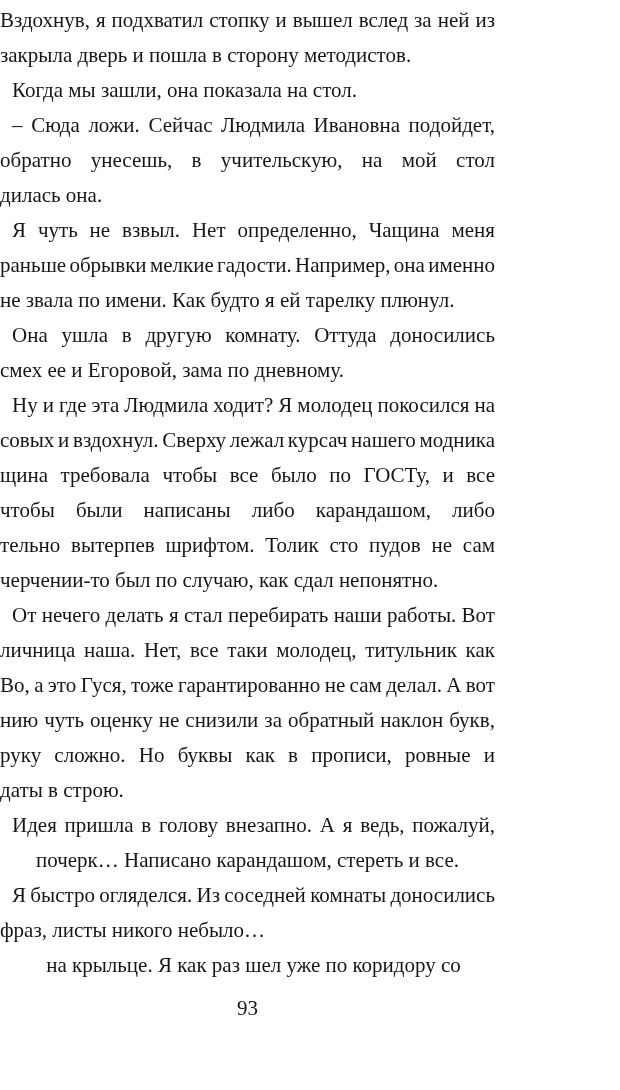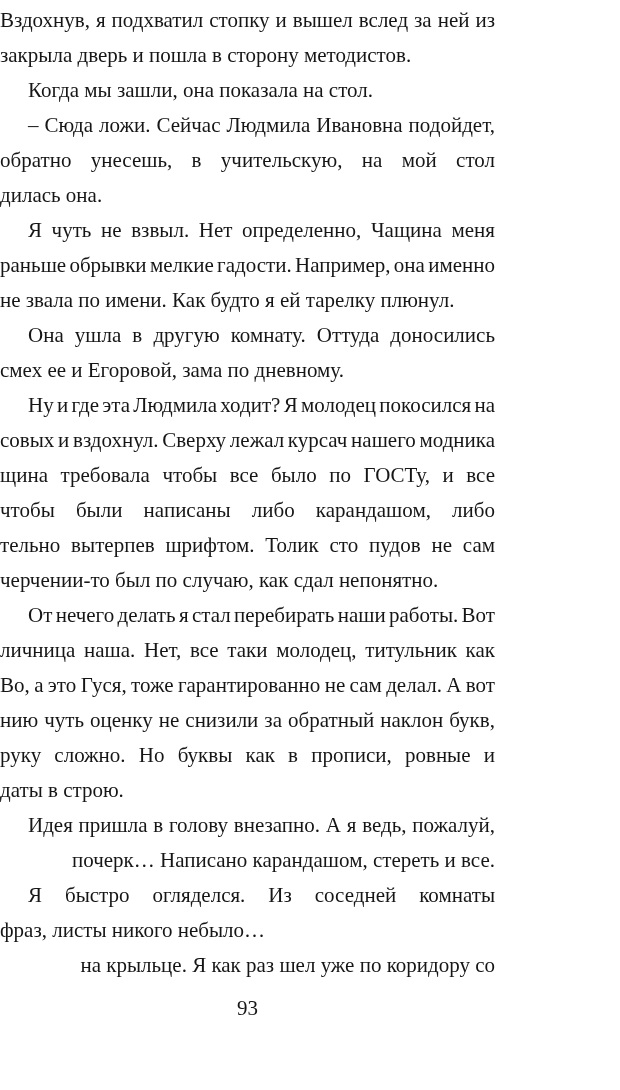--- a/index.html
+++ b/index.html
@@ -31,27 +31,26 @@
     font-size: 21px;
     line-height: 35px;
     text-align: justify;
     text-align-last: justify;
     text-justify: inter-word;
     word-spacing: -2px;
     height: 35px;
     overflow: hidden;
   }
   .line.last {
-    text-align: right;
+    text-align: center;
     text-align-last: left;
     word-spacing: 0;
   }
   .paragraph.indented .line:first-child {
     text-indent: 12px;
-    margin-left: 16px;
   }
   .page-number {
     margin-top: 8px;
     font-size: 21px;
     line-height: 35px;
     text-align: center;
     text-align-last: center;
   }
 </style>
 </head>

